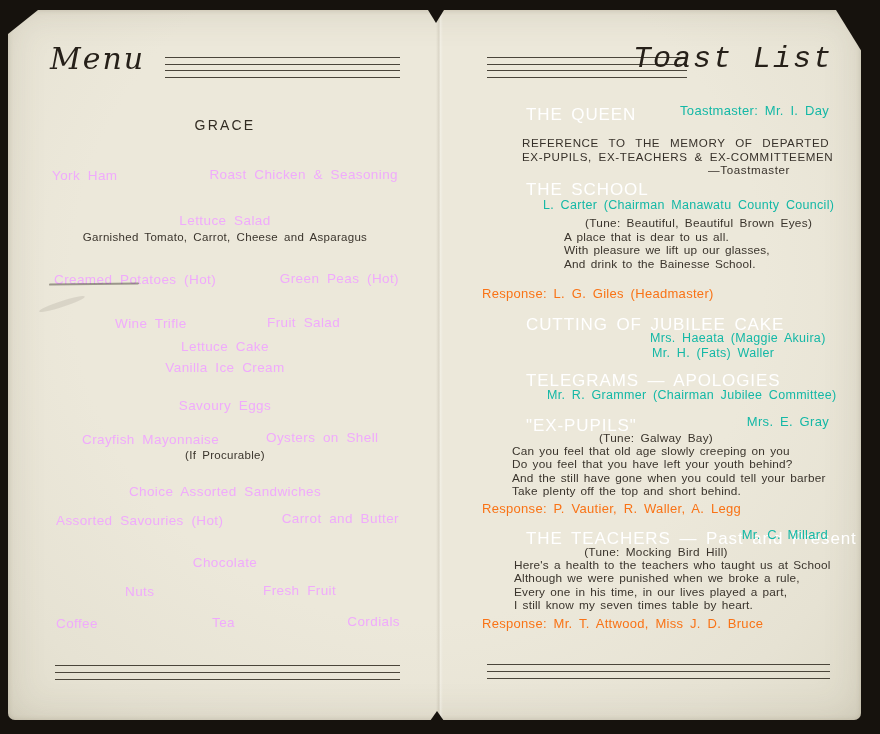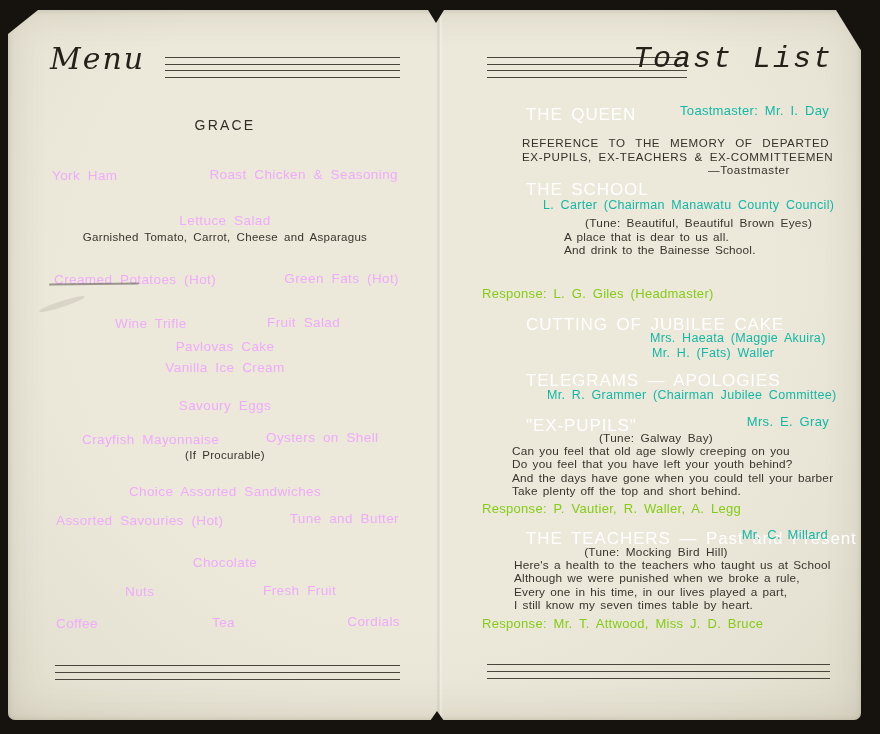--- a/index.html
+++ b/index.html
@@ -22,21 +22,21 @@
   .script{font-family:"DejaVu Serif",serif;font-style:italic;font-size:30px;letter-spacing:2px;
          color:#262019;line-height:1;}
   .grace{font-size:14px;letter-spacing:2.2px;word-spacing:4px;color:#322c23;}
   .m-item{font-size:13.5px;letter-spacing:.4px;word-spacing:3.5px;color:#f0abfc;}
   .m-sub{font-size:11.5px;letter-spacing:.3px;word-spacing:2.5px;color:#3a342c;}
   .t-head{font-size:17px;letter-spacing:.9px;word-spacing:3px;color:#ffffff;margin-left:44px;}
   .t-body{font-size:12.5px;letter-spacing:.3px;word-spacing:2.8px;color:#14b8a6;}
   .t-mem{font-size:11.6px;letter-spacing:.6px;word-spacing:6px;color:#37312a;}
   .t-tune{font-size:11.8px;letter-spacing:.3px;word-spacing:2.5px;color:#3a342c;}
   .t-verse{font-size:11.8px;letter-spacing:.2px;word-spacing:1.6px;color:#3a342c;line-height:13.4px;}
-  .t-resp{font-size:13px;letter-spacing:.3px;word-spacing:2.8px;color:#84cc16;}
+  .t-resp{font-size:13px;letter-spacing:.3px;word-spacing:2.8px;color:#f97316;}
   .ctr-l{left:52px;width:346px;text-align:center;}
   .ctr-r{left:482px;width:348px;text-align:center;}
   .rules{position:absolute;}
   .rules .rl{height:1px;background:#4a453a;margin-bottom:5.6px;}
   .rules3 .rl{margin-bottom:6px;}
   .pencil-strike{position:absolute;left:49px;top:283px;width:90px;height:2px;
          background:rgba(55,50,42,.45);transform:rotate(-.8deg);border-radius:2px;}
   .pencil-smudge{position:absolute;left:38px;top:301px;width:48px;height:6px;
          background:rgba(85,78,66,.12);border-radius:50%;transform:rotate(-18deg);}
 </style>
@@ -62,38 +62,38 @@
 
     <span class="txt grace ctr-l" style="top:117px;">GRACE</span>
 
     <span class="txt m-item" style="left:52px;top:168px;">York Ham</span>
     <span class="txt m-item" style="right:482px;top:167px;">Roast Chicken &amp; Seasoning</span>
 
     <span class="txt m-item ctr-l" style="top:213px;">Lettuce Salad</span>
     <span class="txt m-sub ctr-l" style="top:231px;">Garnished Tomato, Carrot, Cheese and Asparagus</span>
 
     <span class="txt m-item" style="left:54px;top:272px;">Creamed Potatoes (Hot)</span>
-    <span class="txt m-item" style="right:481px;top:271px;">Green Fats (Hot)</span>
+    <span class="txt m-item" style="right:481px;top:271px;">Green Peas (Hot)</span>
     <div class="pencil-strike"></div>
     <div class="pencil-smudge"></div>
 
     <span class="txt m-item" style="left:115px;top:316px;">Wine Trifle</span>
     <span class="txt m-item" style="left:267px;top:315px;">Fruit Salad</span>
-    <span class="txt m-item ctr-l" style="top:339px;">Pavlovas Cake</span>
+    <span class="txt m-item ctr-l" style="top:339px;">Lettuce Cake</span>
     <span class="txt m-item ctr-l" style="top:360px;">Vanilla Ice Cream</span>
 
     <span class="txt m-item ctr-l" style="top:398px;">Savoury Eggs</span>
 
     <span class="txt m-item" style="left:82px;top:432px;">Crayfish Mayonnaise</span>
     <span class="txt m-item" style="left:266px;top:430px;">Oysters on Shell</span>
     <span class="txt m-sub ctr-l" style="top:449px;">(If Procurable)</span>
 
     <span class="txt m-item ctr-l" style="top:484px;">Choice Assorted Sandwiches</span>
     <span class="txt m-item" style="left:56px;top:513px;">Assorted Savouries (Hot)</span>
-    <span class="txt m-item" style="right:481px;top:511px;">Tune and Butter</span>
+    <span class="txt m-item" style="right:481px;top:511px;">Carrot and Butter</span>
 
     <span class="txt m-item ctr-l" style="top:555px;">Chocolate</span>
     <span class="txt m-item" style="left:125px;top:584px;">Nuts</span>
     <span class="txt m-item" style="left:263px;top:583px;">Fresh Fruit</span>
     <span class="txt m-item" style="left:56px;top:616px;">Coffee</span>
     <span class="txt m-item" style="left:212px;top:615px;">Tea</span>
     <span class="txt m-item" style="right:480px;top:614px;">Cordials</span>
 
     <div class="rules rules3" style="left:55px;top:665px;width:345px;">
       <div class="rl"></div>
@@ -116,38 +116,39 @@
 
     <span class="txt t-mem" style="left:522px;top:136px;">REFERENCE TO THE MEMORY OF DEPARTED</span>
     <span class="txt t-mem" style="left:522px;top:150px;word-spacing:3px;">EX-PUPILS, EX-TEACHERS &amp; EX-COMMITTEEMEN</span>
     <span class="txt t-mem" style="right:90px;top:163px;word-spacing:1px;">—Toastmaster</span>
 
     <span class="txt t-head" style="left:482px;top:180px;">THE SCHOOL</span>
     <span class="txt t-body" style="left:543px;top:198px;">L. Carter (Chairman Manawatu County Council)</span>
     <span class="txt t-tune" style="left:551px;top:217px;margin-left:34px;">(Tune: Beautiful, Beautiful Brown Eyes)</span>
     <div class="txt t-verse" style="left:564px;top:231px;">
       <div>A place that is dear to us all.</div>
+      <div>With pleasure we lift up our glasses,</div>
       <div>And drink to the Bainesse School.</div>
     </div>
     <span class="txt t-resp" style="left:482px;top:287px;">Response: L. G. Giles (Headmaster)</span>
 
     <span class="txt t-head" style="left:482px;top:315px;">CUTTING OF JUBILEE CAKE</span>
     <span class="txt t-body" style="left:650px;top:331px;">Mrs. Haeata (Maggie Akuira)</span>
     <span class="txt t-body" style="left:652px;top:346px;">Mr. H. (Fats) Waller</span>
 
     <span class="txt t-head" style="left:482px;top:371px;">TELEGRAMS — APOLOGIES</span>
     <span class="txt t-body" style="left:547px;top:388px;">Mr. R. Grammer (Chairman Jubilee Committee)</span>
 
     <span class="txt t-head" style="left:482px;top:416px;">"EX-PUPILS"</span>
     <span class="txt t-body" style="right:51px;top:415px;font-size:13px;">Mrs. E. Gray</span>
     <span class="txt t-tune ctr-r" style="top:432px;">(Tune: Galway Bay)</span>
     <div class="txt t-verse" style="left:512px;top:445px;">
       <div>Can you feel that old age slowly creeping on you</div>
       <div>Do you feel that you have left your youth behind?</div>
-      <div>And the days have gone when you could tell your barber</div>
+      <div>And the still have gone when you could tell your barber</div>
       <div>Take plenty off the top and short behind.</div>
     </div>
     <span class="txt t-resp" style="left:482px;top:502px;">Response: P. Vautier, R. Waller, A. Legg</span>
 
     <span class="txt t-head" style="left:482px;top:529px;">THE TEACHERS — Past and Present</span>
     <span class="txt t-body" style="right:52px;top:528px;font-size:13px;">Mr. C. Millard</span>
     <span class="txt t-tune ctr-r" style="top:546px;">(Tune: Mocking Bird Hill)</span>
     <div class="txt t-verse" style="left:514px;top:559px;">
       <div>Here's a health to the teachers who taught us at School</div>
       <div>Although we were punished when we broke a rule,</div>

